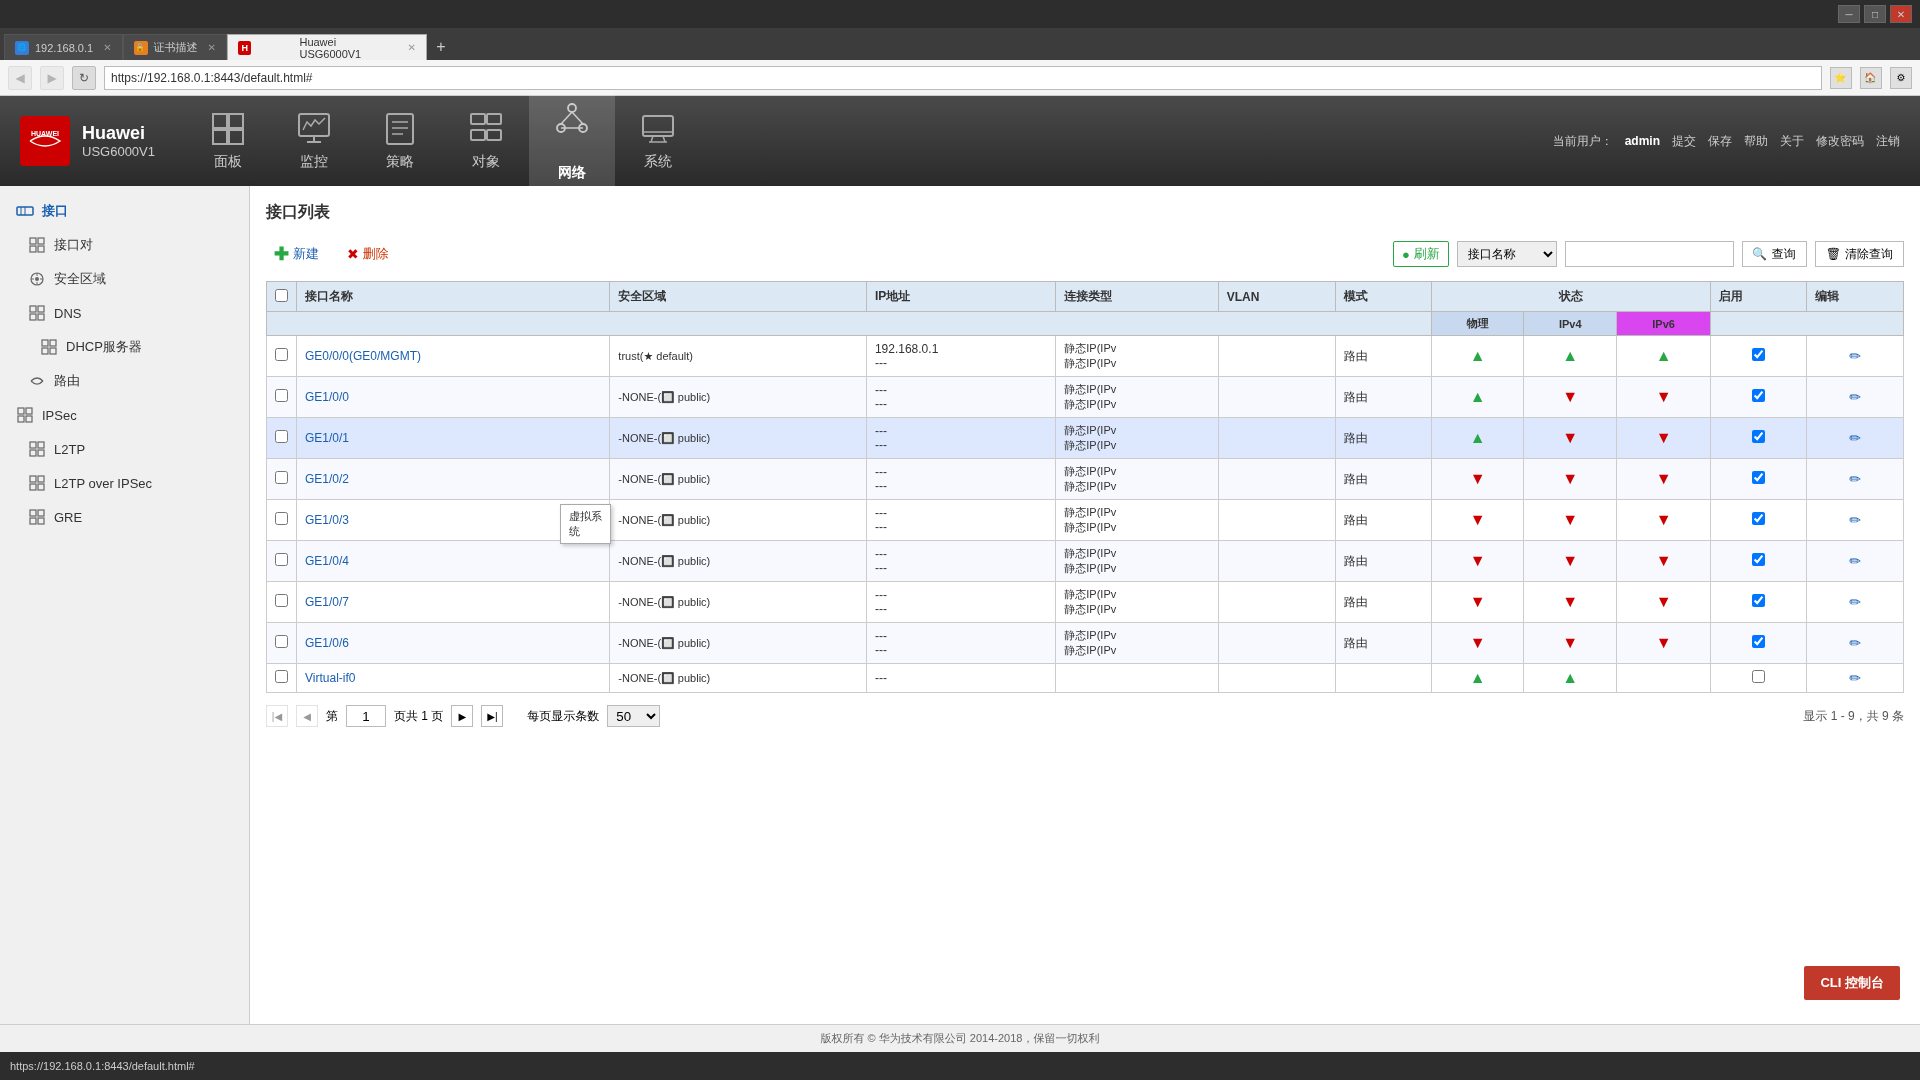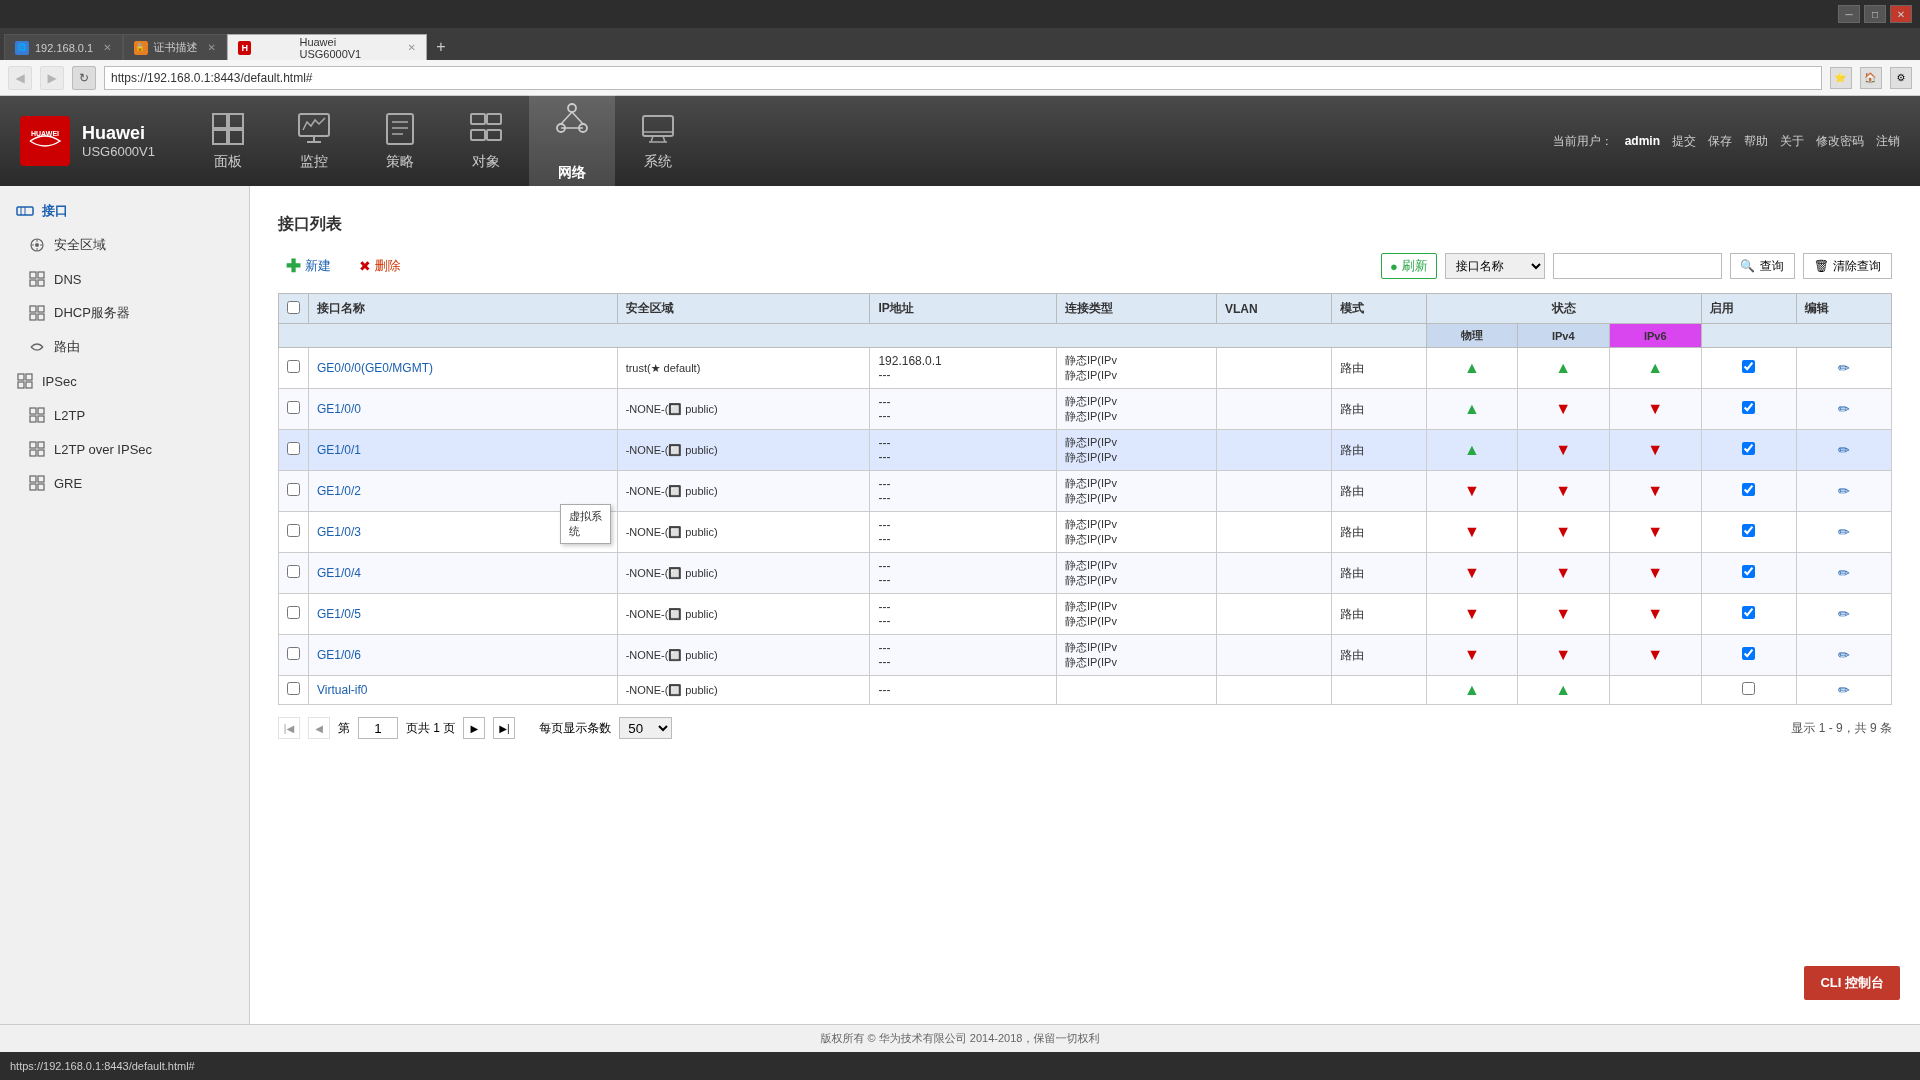--- a/index.html
+++ b/index.html
@@ -41,21 +41,21 @@
     
     .content-layout { display: flex; flex: 1; overflow: hidden; }
 
     
     .sidebar { width: 250px; background: #f0f0f0; border-right: 1px solid #ccc; overflow-y: auto; padding: 8px 0; }
     .sidebar-item { display: flex; align-items: center; gap: 8px; padding: 8px 16px; cursor: pointer; color: #333; font-size: 13px; }
     .sidebar-item.active { color: #1a5fb0; font-weight: bold; }
     .sidebar-item .si-icon { width: 18px; height: 18px; display: flex; align-items: center; justify-content: center; font-size: 14px; }
 
     
-    .main-content { flex: 1; padding: 28px; background: white; overflow-y: auto; }
+    .main-content { flex: 1; padding: 16px; background: white; overflow-y: auto; }
     .page-title { font-size: 16px; font-weight: bold; color: #333; margin-bottom: 16px; }
 
     
     .toolbar { display: flex; align-items: center; gap: 12px; margin-bottom: 12px; }
     .btn-new { background: none; border: none; display: flex; align-items: center; gap: 4px; color: #1a5fb0; cursor: pointer; font-size: 13px; padding: 4px 8px; }
     .btn-new .icon { color: #28a745; font-size: 16px; }
     .btn-delete { background: none; border: none; display: flex; align-items: center; gap: 4px; color: #cc3300; cursor: pointer; font-size: 13px; padding: 4px 8px; }
     .btn-delete .icon { color: #cc3300; font-size: 14px; }
     .toolbar-right { margin-left: auto; display: flex; align-items: center; gap: 8px; }
     .refresh-btn { display: flex; align-items: center; gap: 4px; color: #28a745; cursor: pointer; font-size: 13px; border: 1px solid #28a745; padding: 3px 8px; border-radius: 2px; background: white; }
@@ -243,20 +243,31 @@
               <rect x="1" y="5" width="16" height="8" rx="1" fill="none" stroke="#1a5fb0" stroke-width="1.5"></rect>
               <line x1="5" y1="5" x2="5" y2="13" stroke="#1a5fb0" stroke-width="1"></line>
               <line x1="9" y1="5" x2="9" y2="13" stroke="#1a5fb0" stroke-width="1"></line>
             </svg>
         </span>
         <span style="color:#1a5fb0;font-weight:bold;">接口</span>
       </div>
       <div class="sidebar-item" style="padding-left:28px;">
         <span class="si-icon">
           <svg width="16" height="16" viewBox="0 0 16 16">
+              <rect x="1" y="1" width="6" height="6" fill="none" stroke="#666" stroke-width="1.2"></rect>
+              <rect x="9" y="1" width="6" height="6" fill="none" stroke="#666" stroke-width="1.2"></rect>
+              <rect x="1" y="9" width="6" height="6" fill="none" stroke="#666" stroke-width="1.2"></rect>
+              <rect x="9" y="9" width="6" height="6" fill="none" stroke="#666" stroke-width="1.2"></rect>
+            </svg>
+        </span>
+        <span>接口对</span>
+      </div>
+      <div class="sidebar-item" style="padding-left:28px;">
+        <span class="si-icon">
+          <svg width="16" height="16" viewBox="0 0 16 16">
               <circle cx="8" cy="8" r="6" fill="none" stroke="#666" stroke-width="1.2"></circle>
               <circle cx="8" cy="8" r="2" fill="#666"></circle>
               <line x1="8" y1="2" x2="8" y2="5" stroke="#666" stroke-width="1"></line>
               <line x1="8" y1="11" x2="8" y2="14" stroke="#666" stroke-width="1"></line>
               <line x1="2" y1="8" x2="5" y2="8" stroke="#666" stroke-width="1"></line>
               <line x1="11" y1="8" x2="14" y2="8" stroke="#666" stroke-width="1"></line>
             </svg>
         </span>
         <span>安全区域</span>
       </div>
@@ -264,21 +275,21 @@
         <span class="si-icon">
           <svg width="16" height="16" viewBox="0 0 16 16">
               <rect x="1" y="1" width="6" height="6" fill="none" stroke="#666" stroke-width="1.2"></rect>
               <rect x="9" y="1" width="6" height="6" fill="none" stroke="#666" stroke-width="1.2"></rect>
               <rect x="1" y="9" width="6" height="6" fill="none" stroke="#666" stroke-width="1.2"></rect>
               <rect x="9" y="9" width="6" height="6" fill="none" stroke="#666" stroke-width="1.2"></rect>
             </svg>
         </span>
         <span>DNS</span>
       </div>
-      <div class="sidebar-item" style="padding-left:28px;text-align:right;">
+      <div class="sidebar-item" style="padding-left:40px;text-align:right;">
         <span class="si-icon">
           <svg width="16" height="16" viewBox="0 0 16 16">
               <rect x="1" y="1" width="6" height="6" fill="none" stroke="#666" stroke-width="1.2"></rect>
               <rect x="9" y="1" width="6" height="6" fill="none" stroke="#666" stroke-width="1.2"></rect>
               <rect x="1" y="9" width="6" height="6" fill="none" stroke="#666" stroke-width="1.2"></rect>
               <rect x="9" y="9" width="6" height="6" fill="none" stroke="#666" stroke-width="1.2"></rect>
             </svg>
         </span>
         <span>DHCP服务器</span>
       </div>
@@ -509,21 +520,21 @@
     <td></td>
     <td>路由</td>
     <td style="text-align:center;"><span class="arrow-down">▼</span></td>
     <td style="text-align:center;"><span class="arrow-down">▼</span></td>
     <td style="text-align:center;"><span class="arrow-down">▼</span></td>
     <td style="text-align:center;"><input type="checkbox" checked="" style=""></td>
     <td style="text-align:center;"><span style="color:#1a5fb0;cursor:pointer;font-size:14px;">✏</span></td>
   </tr>
             <tr>
     <td class="check-col"><input type="checkbox" style=""></td>
-    <td class="link">GE1/0/5</td>
+    <td class="link">GE1/0/7</td>
     <td style="font-size:11px;">-NONE-(🔲 public)</td>
     <td>
                 <div>---</div>
                 <div>---</div>
               </td>
     <td>
                 <div style="font-size:11px;">静态IP(IPv</div>
                 <div style="font-size:11px;">静态IP(IPv</div>
               </td>
     <td></td>

